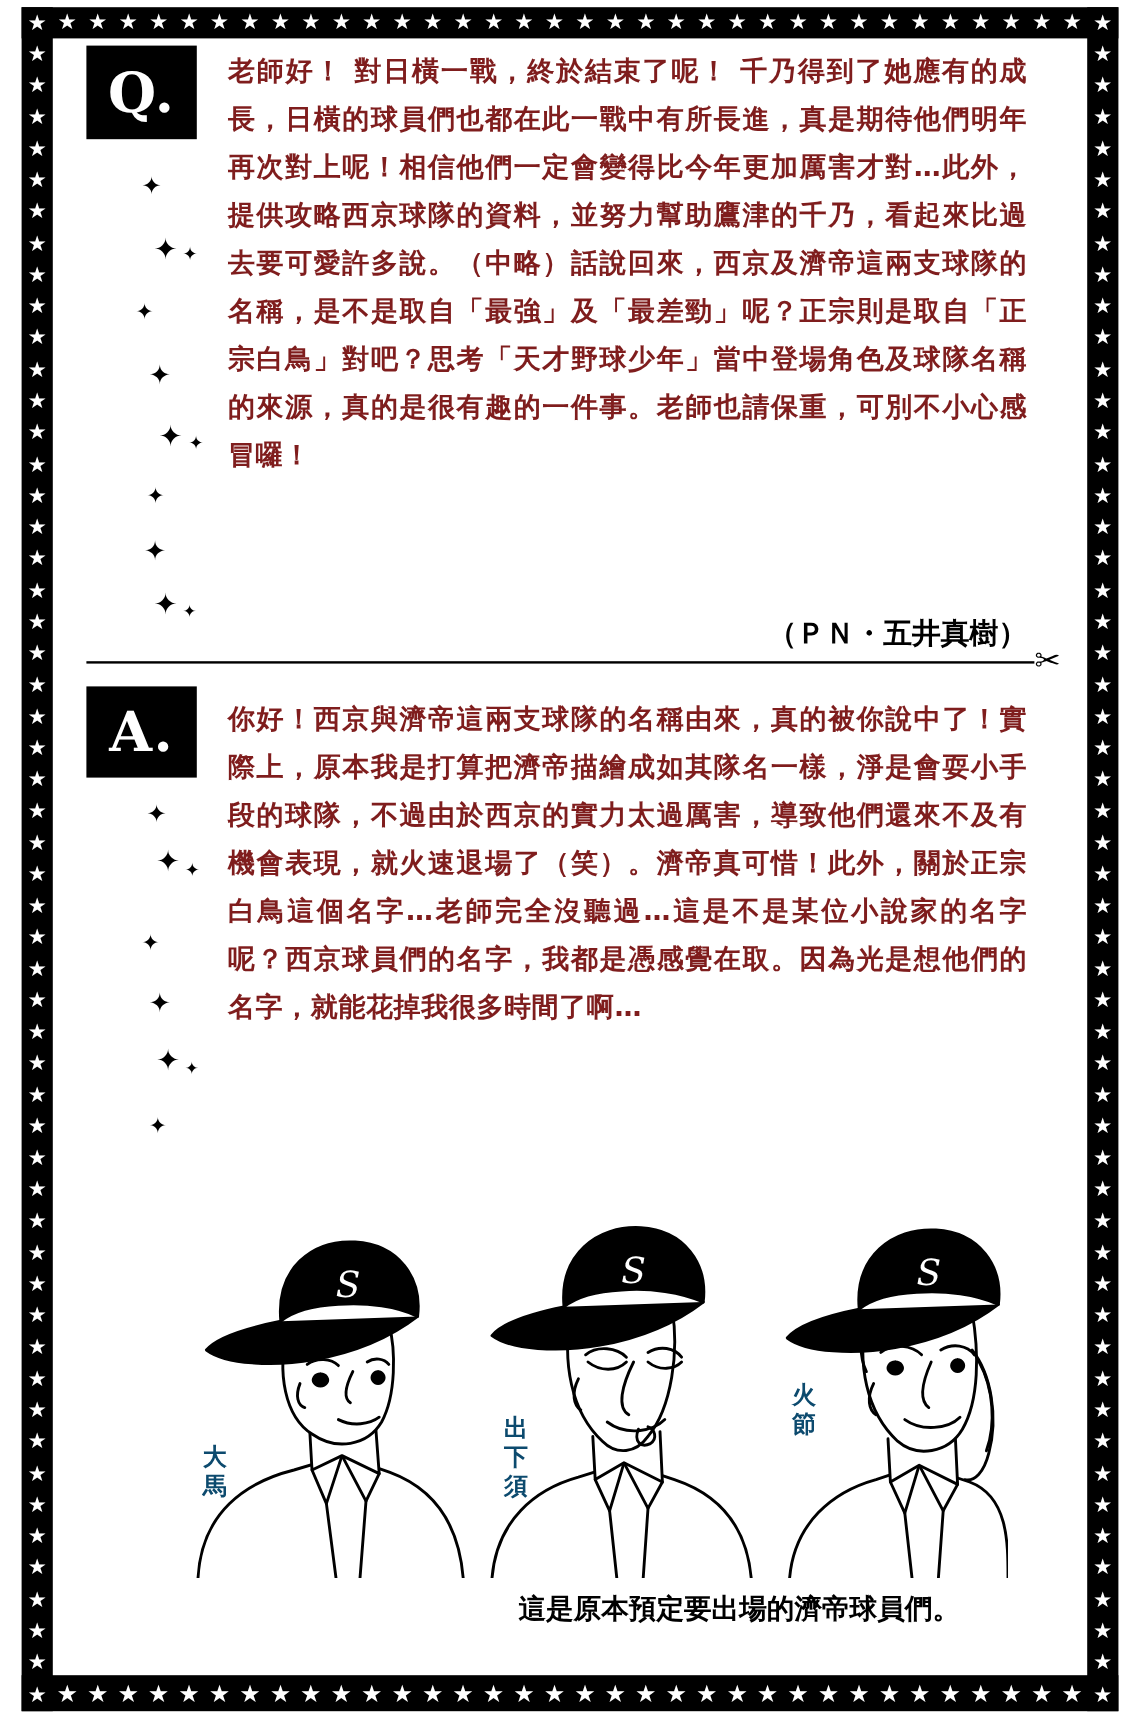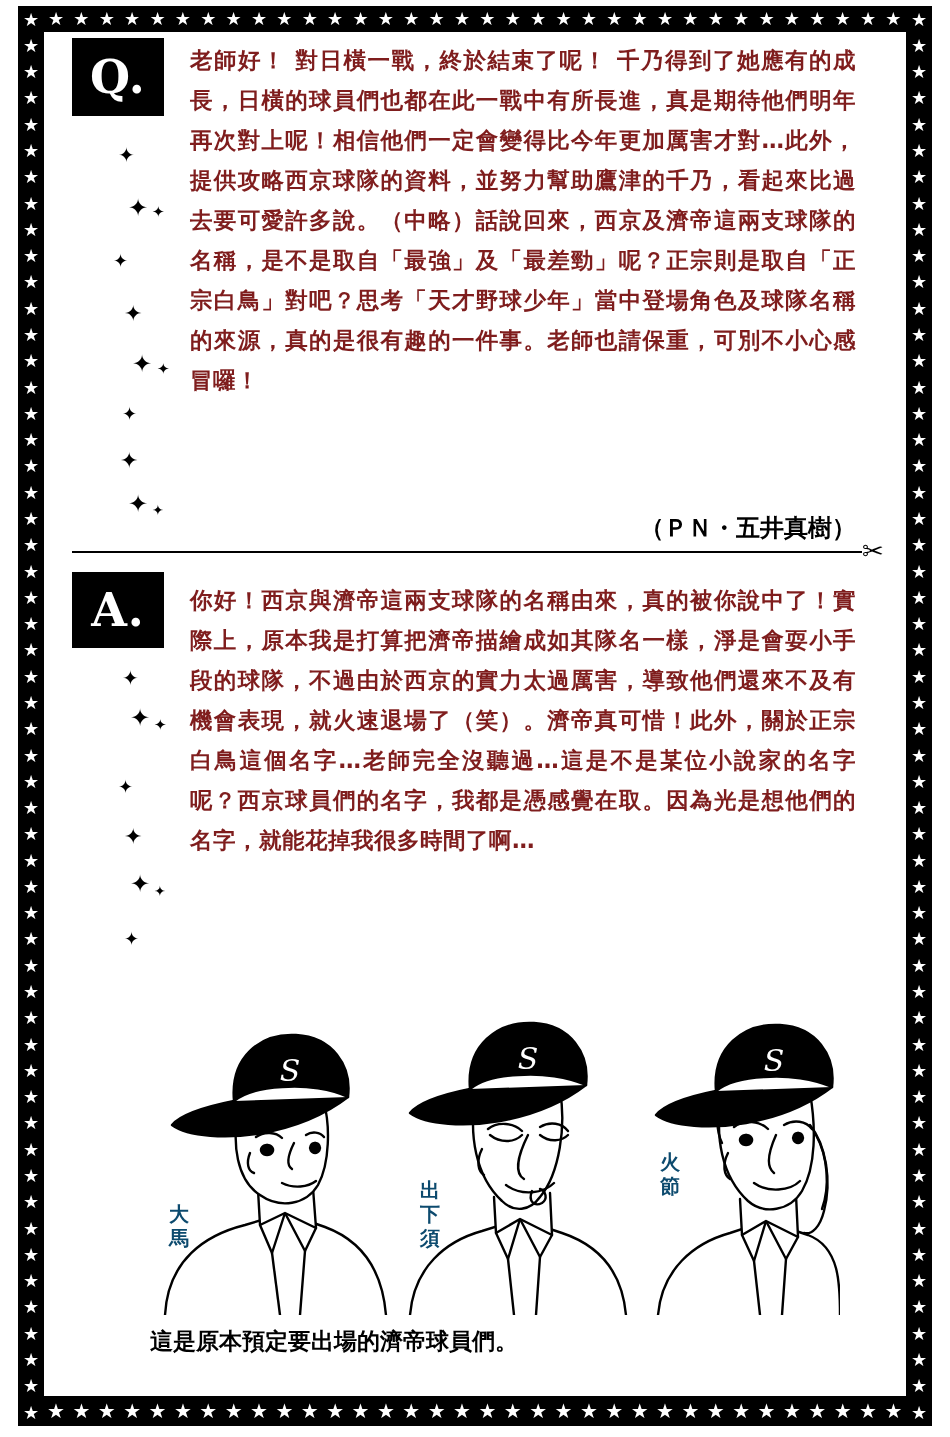--- a/index.html
+++ b/index.html
@@ -134,21 +134,21 @@
     width: 24px;
   }
   #label-0 { left: 132px; top: 1202px; margin-left: 35px; }
   #label-1 { left: 418px; top: 1178px; }
   #label-2 { left: 658px; top: 1150px; }
 
   .caption {
     position: absolute;
     left: 150px; top: 1322px;
     width: 650px;
-    text-align: left;
+    text-align: right;
     font-family: "DejaVu Serif", "Liberation Serif", serif;
     font-weight: bold;
     font-size: 23px;
     line-height: 38px;
     color: #000000;
   }
   .caption div { white-space: nowrap; }
 </style>
 </head>
 <body>

